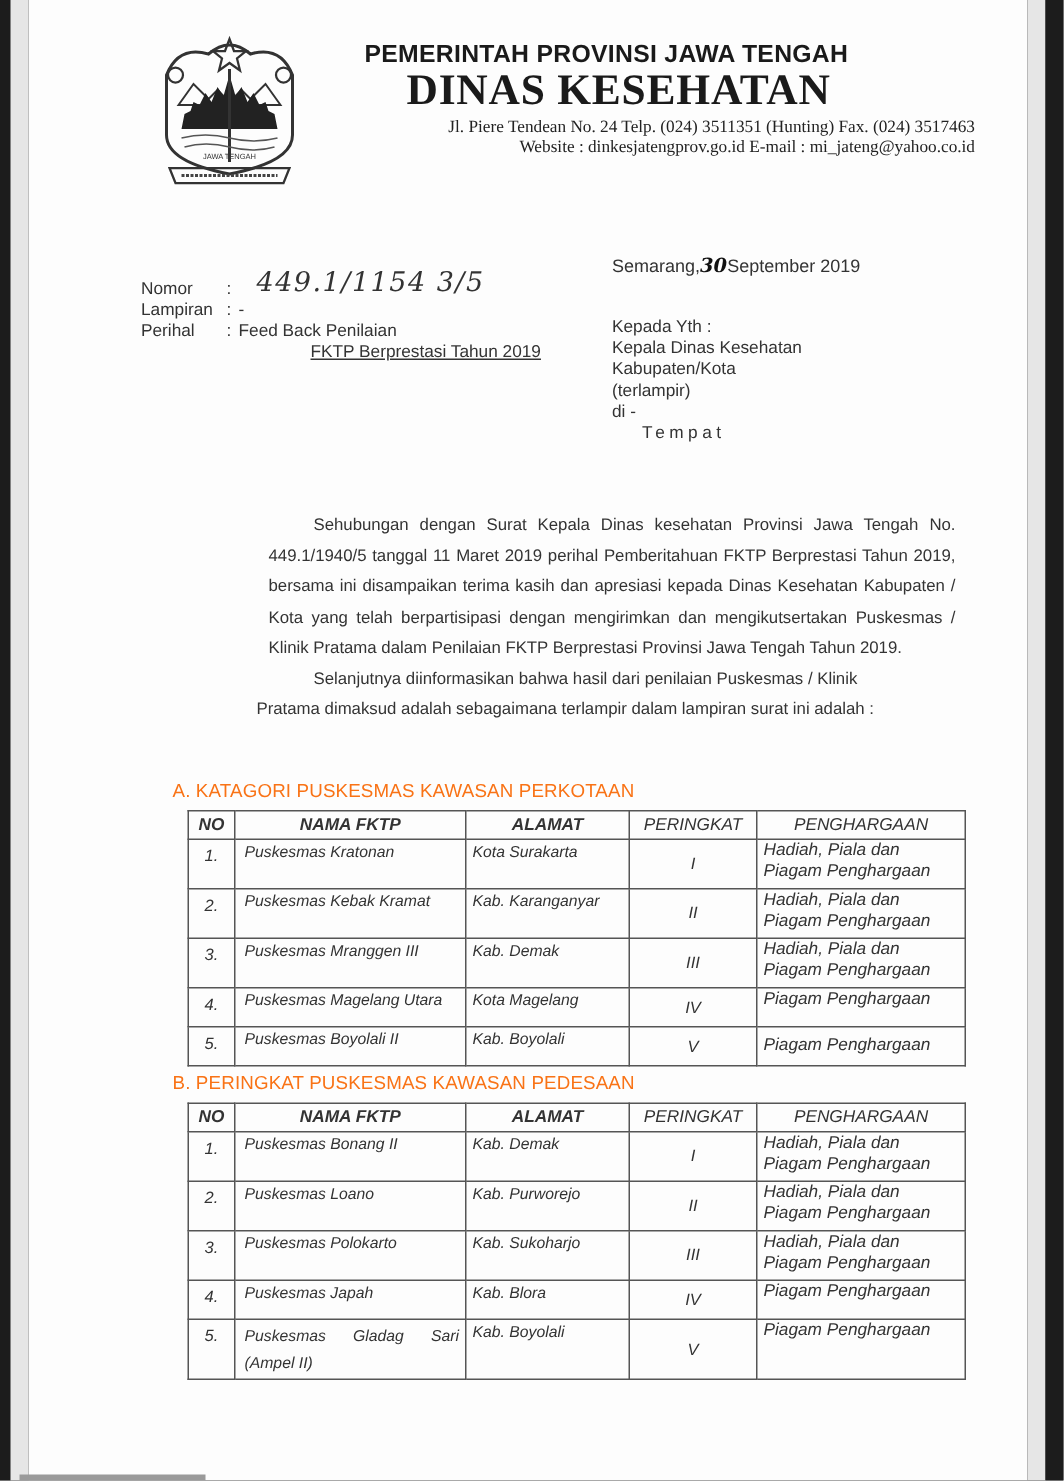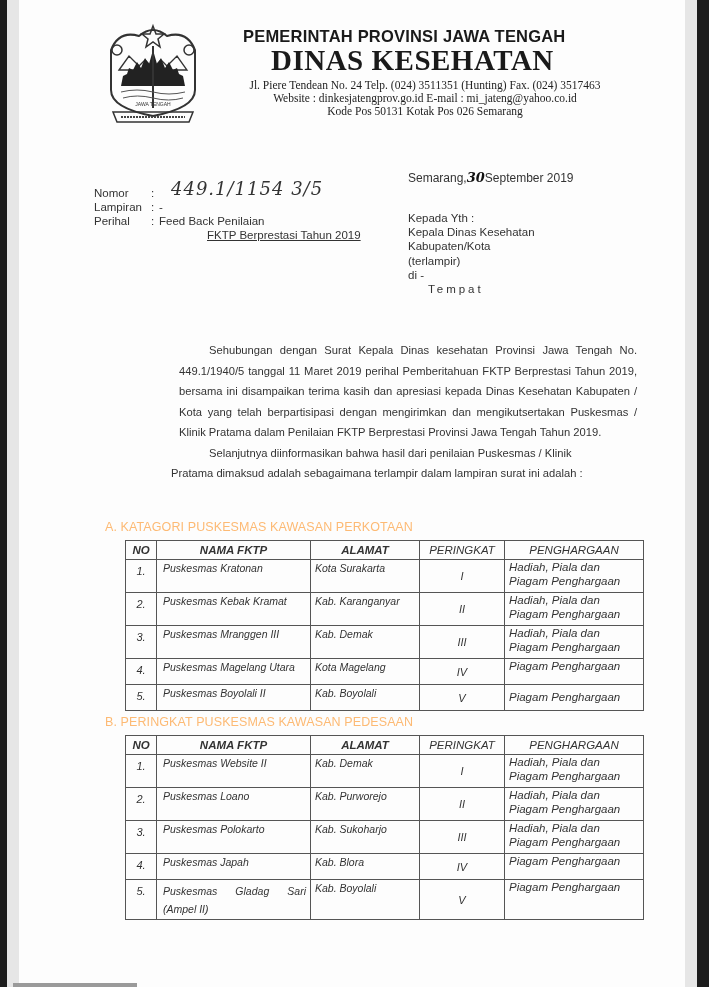--- a/index.html
+++ b/index.html
@@ -7,40 +7,40 @@
   .frame-left { position:absolute; left:0; top:0; width:7px; height:987px; background:#1c1c1c; }
   .frame-right { position:absolute; right:0; top:0; width:12px; height:987px; background:#1c1c1c; }
   .strip-left { position:absolute; left:7px; top:0; width:12px; height:987px; background:#e6e6e6; }
   .strip-right { position:absolute; right:12px; top:0; width:12px; height:987px; background:#e6e6e6; }
   .page { position:absolute; left:19px; top:0; width:666px; height:987px; background:#fdfdfd; }
   .scroll-thumb { position:absolute; left:13px; top:983px; width:124px; height:4px; background:#9a9a9a; }
 
   .logo { position:absolute; left:99px; top:20px; width:108px; height:110px; }
   .kop1 { position:absolute; left:243px; top:27px; font-size:16.5px; font-weight:bold; letter-spacing:0.2px; color:#1a1a1a; }
   .kop2 { position:absolute; left:271px; top:44px; font-family:"Liberation Serif", serif; font-size:29px; font-weight:bold; color:#1a1a1a; letter-spacing:0.5px; }
-  .kop3 { position:absolute; left:200px; top:79px; width:450px; text-align:center; font-family:"Liberation Serif", serif; font-size:11.5px; line-height:13px; color:#222; }
+  .kop3 { position:absolute; left:200px; top:79px; width:450px; text-align:right; font-family:"Liberation Serif", serif; font-size:11.5px; line-height:13px; color:#222; }
 
   .meta { position:absolute; left:94px; top:186px; font-size:11.5px; line-height:14px; color:#333; }
   .meta .row { display:flex; }
   .meta .lbl { width:57px; }
   .meta .colon { width:8px; }
   .hand { font-family:"DejaVu Serif", serif; font-style:italic; font-size:18px; color:#333; position:absolute; left:171px; top:178px; letter-spacing:1px; }
   .u { text-decoration:underline;padding-left:48px; }
 
   .dateline { position:absolute; left:408px; top:170px; font-size:12px; color:#333; }
   .dateline .hdate { font-style:italic; font-weight:bold; color:#111; font-size:13px; font-family:"DejaVu Serif", serif; }
   .addr { position:absolute; left:408px; top:211px; font-size:11.5px; line-height:14.2px; color:#333; }
   .tempat { padding-left:20px; letter-spacing:3px; }
 
   .body-text { position:absolute; left:163px; top:340px; width:458px; font-size:11.2px; line-height:20.5px; color:#333; text-align:justify;margin-left:16px; }
   .body-text p { margin:0; }
   .indent { text-indent:30px; }
   .body-text .last { margin-left:-8px; }
 
-  .sec-title { position:absolute; left:105px; font-size:12.5px; color:#fdba74; letter-spacing:0.1px; }
+  .sec-title { position:absolute; left:115px; font-size:12.5px; color:#f97316; letter-spacing:0.1px; }
   table.t { position:absolute; left:125px; border-collapse:collapse; font-size:10.5px; color:#333; }
   table.t th, table.t td { border:1px solid #555; padding:0 4px; vertical-align:top;font-style:italic; }
   table.t th { font-weight:bold; font-size:11.5px; height:18px; vertical-align:middle; text-align:center; }
   table.t th.per { font-weight:normal; }
   table.t td.no { text-align:center; font-size:11px; padding-top:5px; }
   table.t td.nama { padding-top:2px; padding-left:6px; }
   table.t td.alamat { padding-top:2px; }
   table.t td.per { text-align:center; vertical-align:middle; font-size:11px; }
   table.t td.peng { font-size:11.5px; line-height:13.5px; padding-top:1px; }
   .c-no { width:22px; } .c-nama { width:145px; } .c-alamat { width:100px; } .c-per { width:76px; } .c-peng { width:130px; }
@@ -72,21 +72,20 @@
     <text x="54" y="86" font-size="5" text-anchor="middle" fill="#333" font-family="Liberation Sans, sans-serif">JAWA TENGAH</text>
     <path d="M14 92 L94 92 L90 102 L18 102 Z" fill="none" stroke="#333" stroke-width="1.5"></path>
     <line x1="22" y1="97" x2="86" y2="97" stroke="#444" stroke-width="2" stroke-dasharray="2 1"></line>
   </svg>
 </div>
 <div class="kop1">PEMERINTAH PROVINSI JAWA TENGAH</div>
 <div class="kop2">DINAS KESEHATAN</div>
 <div class="kop3">
   <div>Jl. Piere Tendean No. 24 Telp. (024) 3511351 (Hunting) Fax. (024) 3517463</div>
   <div>Website : dinkesjatengprov.go.id  E-mail : mi_jateng@yahoo.co.id</div>
-  <div>Kode Pos 50131 Kotak Pos 026 Semarang</div>
 </div>
 
 <div class="hand">449.1/1154 3/5</div>
 <div class="meta">
   <div class="row">
     <span class="lbl">Nomor</span>
     <span class="colon">:</span>
   </div>
   <div class="row">
     <span class="lbl">Lampiran</span>
@@ -184,21 +183,21 @@
   <tbody>
       <tr>
     <th class="c-no">NO</th>
     <th class="c-nama">NAMA FKTP</th>
     <th class="c-alamat">ALAMAT</th>
     <th class="c-per per">PERINGKAT</th>
     <th class="c-peng per">PENGHARGAAN</th>
   </tr>
   <tr class="r2">
     <td class="no">1.</td>
-    <td class="nama">Puskesmas Website II</td>
+    <td class="nama">Puskesmas Bonang II</td>
     <td class="alamat">Kab. Demak</td>
     <td class="per">I</td>
     <td class="peng">
           <div>Hadiah, Piala dan</div>
           <div>Piagam Penghargaan</div>
         </td>
   </tr>
   <tr class="r2">
     <td class="no">2.</td>
     <td class="nama">Puskesmas Loano</td>

